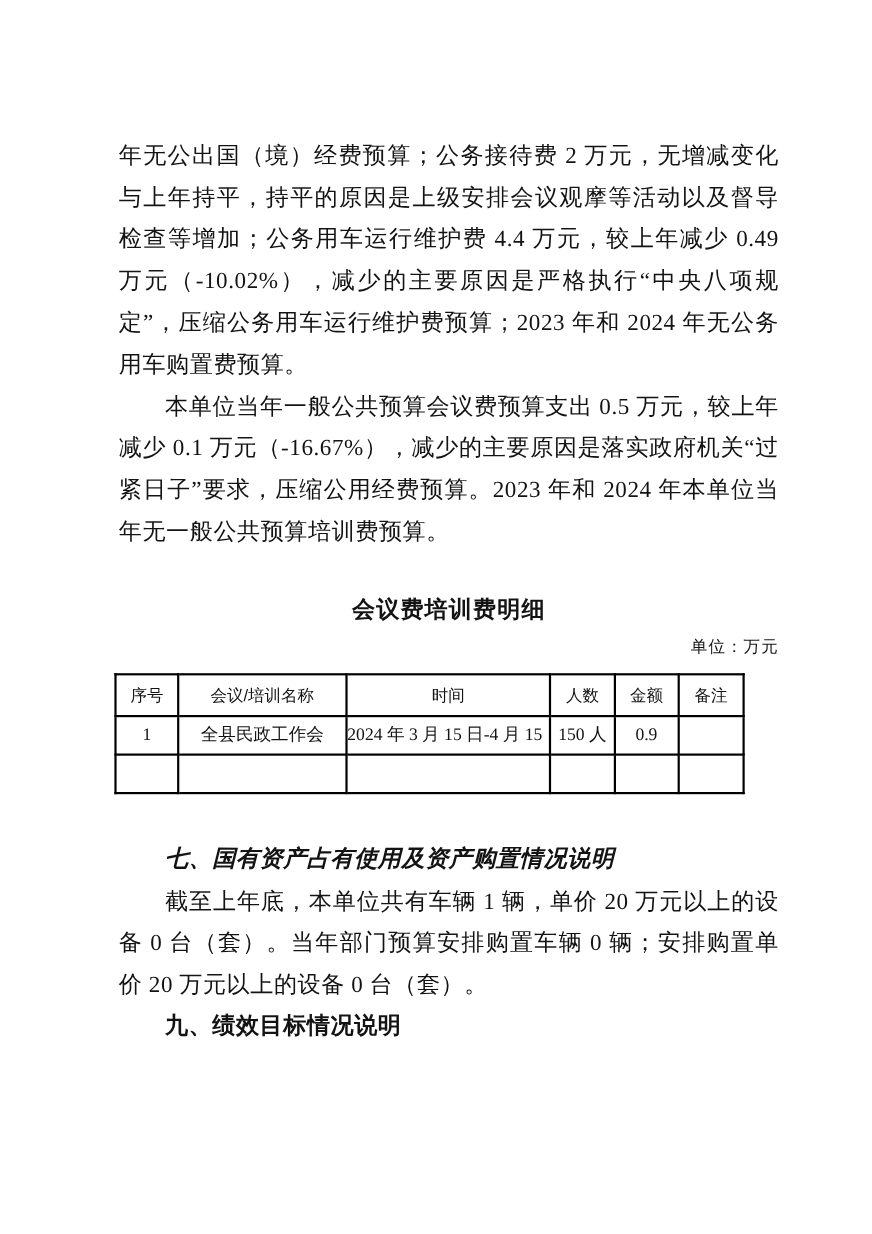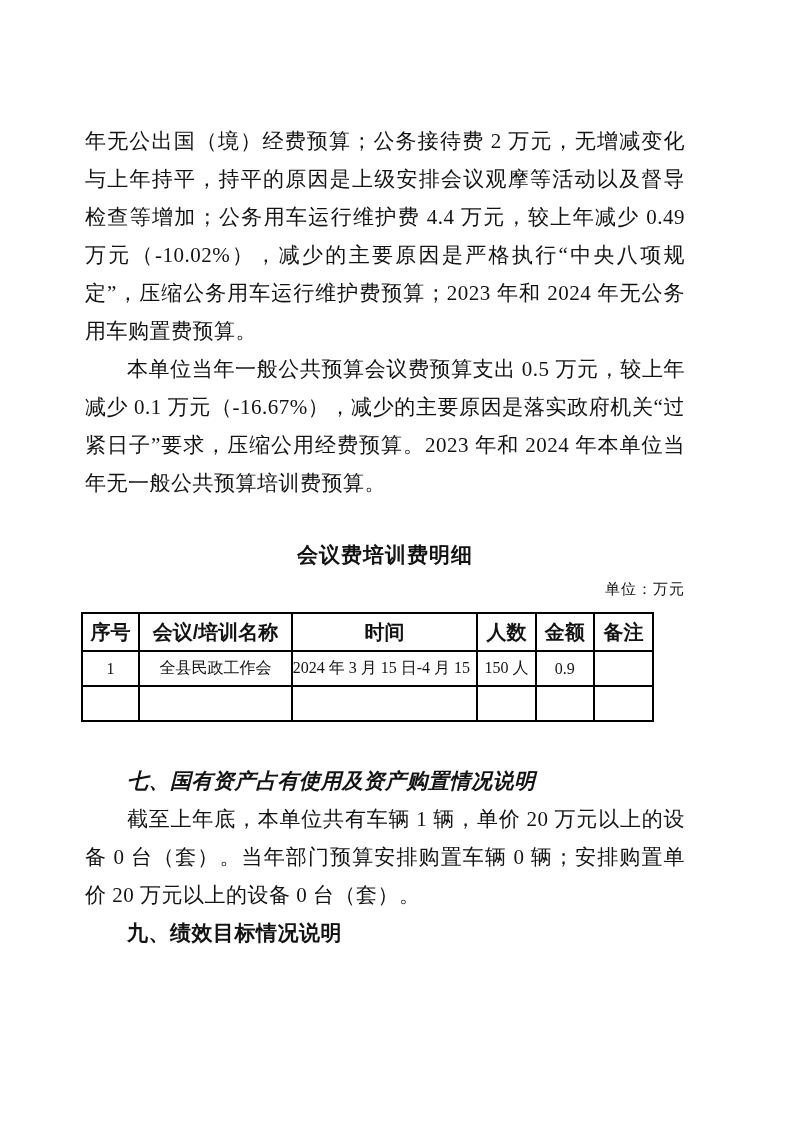--- a/index.html
+++ b/index.html
@@ -8,21 +8,21 @@
     position: relative;
     width: 793px;
     height: 1122px;
     background: #ffffff;
     color: #131313;
     overflow: hidden;
     font-family: "Liberation Serif", "DejaVu Serif", serif;
   }
   .content {
     position: absolute;
-    left: 85px;
+    left: 108px;
     top: 122px;
     width: 600px;
   }
   .body-par {
     font-size: 21px;
     line-height: 38px;
     text-align: justify;
     text-justify: inter-ideograph;
     letter-spacing: 0.5px;
   }
@@ -53,22 +53,22 @@
   table.detail th, table.detail td {
     border: 2px solid #000000;
     text-align: center;
     vertical-align: middle;
     overflow: hidden;
     white-space: nowrap;
   }
   table.detail th {
     height: 38px;
     font-family: "Liberation Sans", "DejaVu Sans", sans-serif;
-    font-weight: 700;
-    font-size: 20px;
+    font-weight: 400;
+    font-size: 15px;
   }
   table.detail td {
     height: 35px;
     font-size: 16px;
   }
   td.cell-name {
     text-align: left;
     font-size: 17px;
   }
   td.cell-time { font-size: 15px; }

